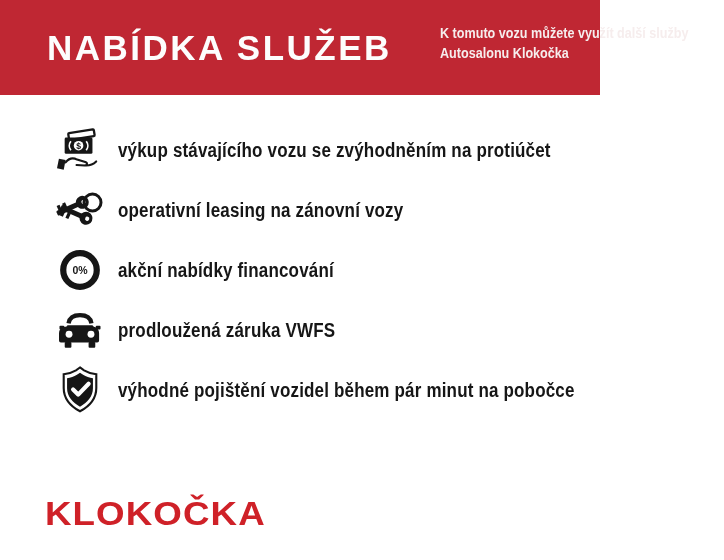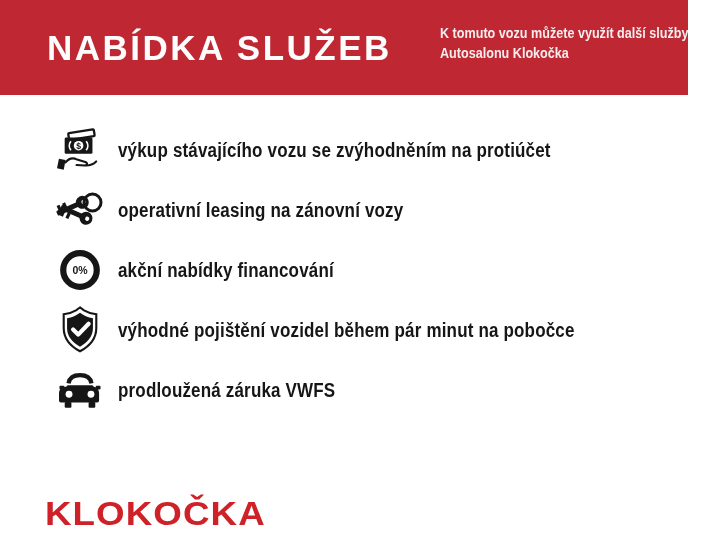--- a/index.html
+++ b/index.html
@@ -6,21 +6,21 @@
   body{
     width:724px;height:560px;background:#ffffff;
     font-family:"Liberation Sans",sans-serif;
     -webkit-font-smoothing:antialiased;
     overflow:hidden;
   }
   .page{position:relative;width:724px;height:560px;background:#fff;overflow:hidden;}
 
   
   .banner{
-    position:absolute;left:0;top:0;width:688px;height:95px;
+    position:absolute;left:0;top:0;width:600px;height:95px;
     background:#bf2733;color:#fff;
   }
   .banner-title{
     position:absolute;left:47px;top:28px;margin:0;
     font-size:35px;font-weight:bold;letter-spacing:2.5px;
     color:#fdfdfd;white-space:nowrap;
   }
   .banner-sub{
     position:absolute;left:440px;top:23px;width:330px;
     font-size:15px;font-weight:bold;line-height:20px;
@@ -118,42 +118,42 @@
         <svg width="46" height="46" viewBox="0 0 48 48">
           <circle cx="24" cy="24" r="17.5" fill="none" class="ic" stroke-width="6.5"></circle>
           <text class="svg-label" x="24" y="28" text-anchor="middle" font-size="11" font-weight="bold" fill="#161616">0%</text>
         </svg>
       </span>
       <span class="service-label">akční nabídky financování</span>
     </li>
 
     <li class="service">
       <span class="icon-wrap">
-        <svg width="46" height="50" viewBox="0 0 48 52">
-          <path d="M24 2.5 l4.2 3 c4 2.4 8.3 3.6 12.8 4.1 v14.2 c0 11 -7.6 19.3 -17 24.4 -9.4 -5.1 -17 -13.4 -17 -24.4 V9.6 c4.5 -.5 8.8 -1.7 12.8 -4.1 z" fill="none" class="ic" stroke-width="2.2"></path>
-          <path d="M24 8 l3.2 2.2 c3.2 2 6.6 3 10.3 3.5 v10.6 c0 8.7 -6 15 -13.5 19.2 -7.5 -4.2 -13.5 -10.5 -13.5 -19.2 V13.7 c3.7 -.5 7.1 -1.5 10.3 -3.5 z" fill="#161616"></path>
-          <path d="M16.8 25.5 l5.3 5.3 L33 19.5" fill="none" stroke="#ffffff" stroke-width="4.4" stroke-linecap="round" stroke-linejoin="round"></path>
-        </svg>
-      </span>
-      <span class="service-label">výhodné pojištění vozidel během pár minut na pobočce</span>
-    </li>
-
-    <li class="service">
-      <span class="icon-wrap">
         <svg width="46" height="42" viewBox="0 0 48 44">
           <path d="M12 15 q1.5 -8.5 12 -8.5 q10.5 0 12 8.5" fill="none" class="ic" stroke-width="4.5"></path>
           <rect x="2.5" y="17.5" width="5" height="4" rx="1" fill="#161616"></rect>
           <rect x="40.5" y="17.5" width="5" height="4" rx="1" fill="#161616"></rect>
           <path d="M9.5 18.5 l1.5 -1.5 h26 l1.5 1.5 q5.5 1.2 5.5 7 v7.5 q0 2 -2 2 h-38 q-2 0 -2 -2 v-7.5 q0 -5.8 5.5 -7 z" fill="#161616"></path>
           <rect x="8" y="34.5" width="7" height="6" rx="1" fill="#161616"></rect>
           <rect x="33" y="34.5" width="7" height="6" rx="1" fill="#161616"></rect>
           <circle cx="12.5" cy="26.5" r="3.6" fill="#ffffff"></circle>
           <circle cx="35.5" cy="26.5" r="3.6" fill="#ffffff"></circle>
         </svg>
       </span>
       <span class="service-label">prodloužená záruka VWFS</span>
     </li>
 
+    <li class="service">
+      <span class="icon-wrap">
+        <svg width="46" height="50" viewBox="0 0 48 52">
+          <path d="M24 2.5 l4.2 3 c4 2.4 8.3 3.6 12.8 4.1 v14.2 c0 11 -7.6 19.3 -17 24.4 -9.4 -5.1 -17 -13.4 -17 -24.4 V9.6 c4.5 -.5 8.8 -1.7 12.8 -4.1 z" fill="none" class="ic" stroke-width="2.2"></path>
+          <path d="M24 8 l3.2 2.2 c3.2 2 6.6 3 10.3 3.5 v10.6 c0 8.7 -6 15 -13.5 19.2 -7.5 -4.2 -13.5 -10.5 -13.5 -19.2 V13.7 c3.7 -.5 7.1 -1.5 10.3 -3.5 z" fill="#161616"></path>
+          <path d="M16.8 25.5 l5.3 5.3 L33 19.5" fill="none" stroke="#ffffff" stroke-width="4.4" stroke-linecap="round" stroke-linejoin="round"></path>
+        </svg>
+      </span>
+      <span class="service-label">výhodné pojištění vozidel během pár minut na pobočce</span>
+    </li>
+
   </ul>
 
   <div class="logo">KLOKOČKA</div>
 
 </div>
 
 </body></html>

